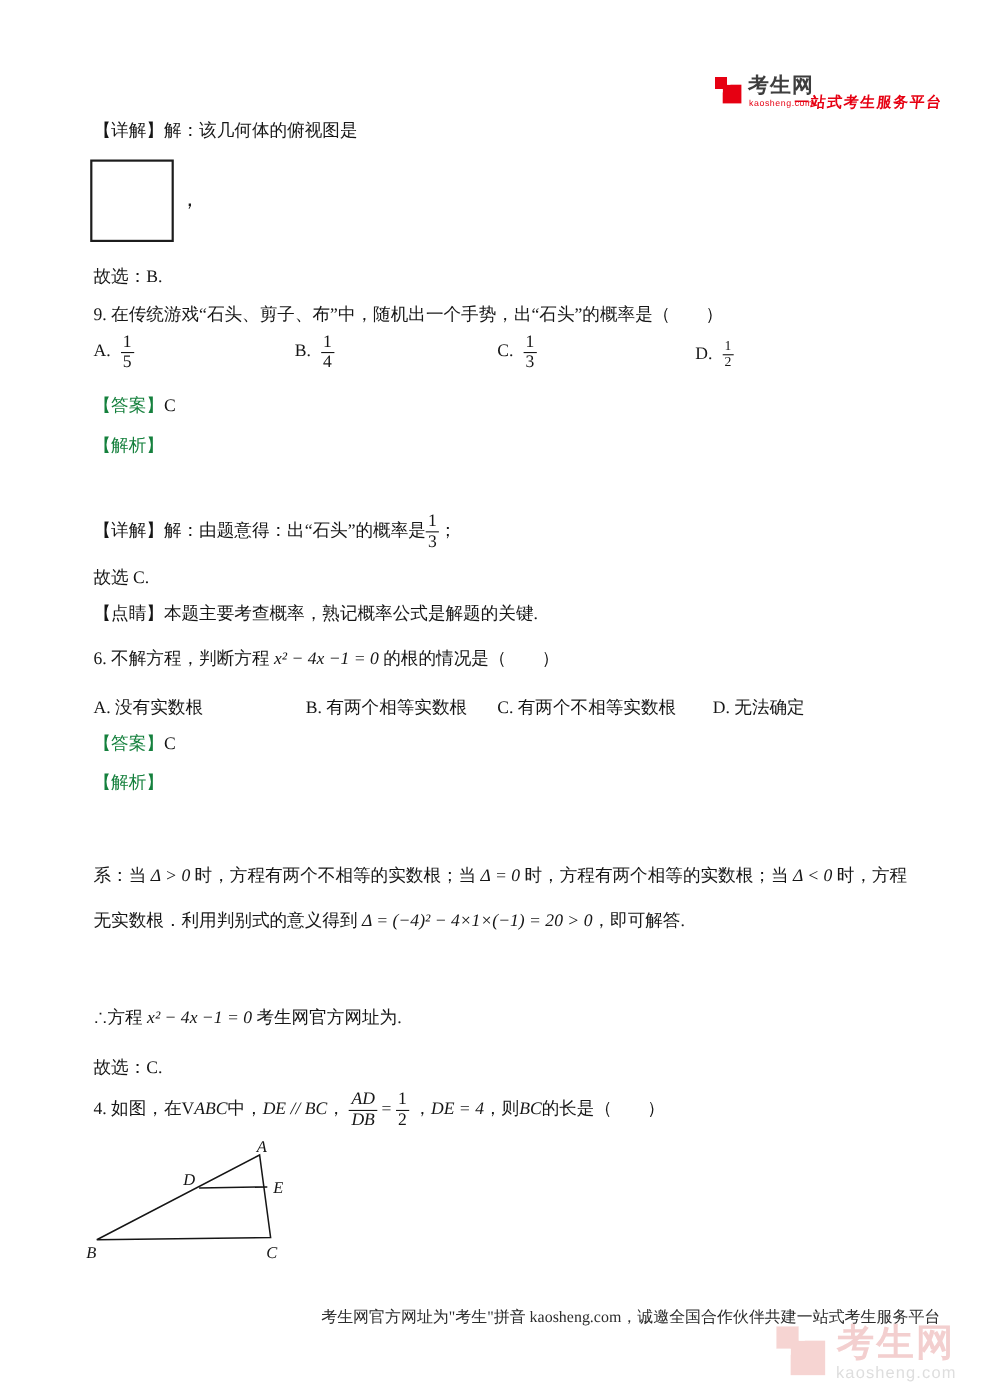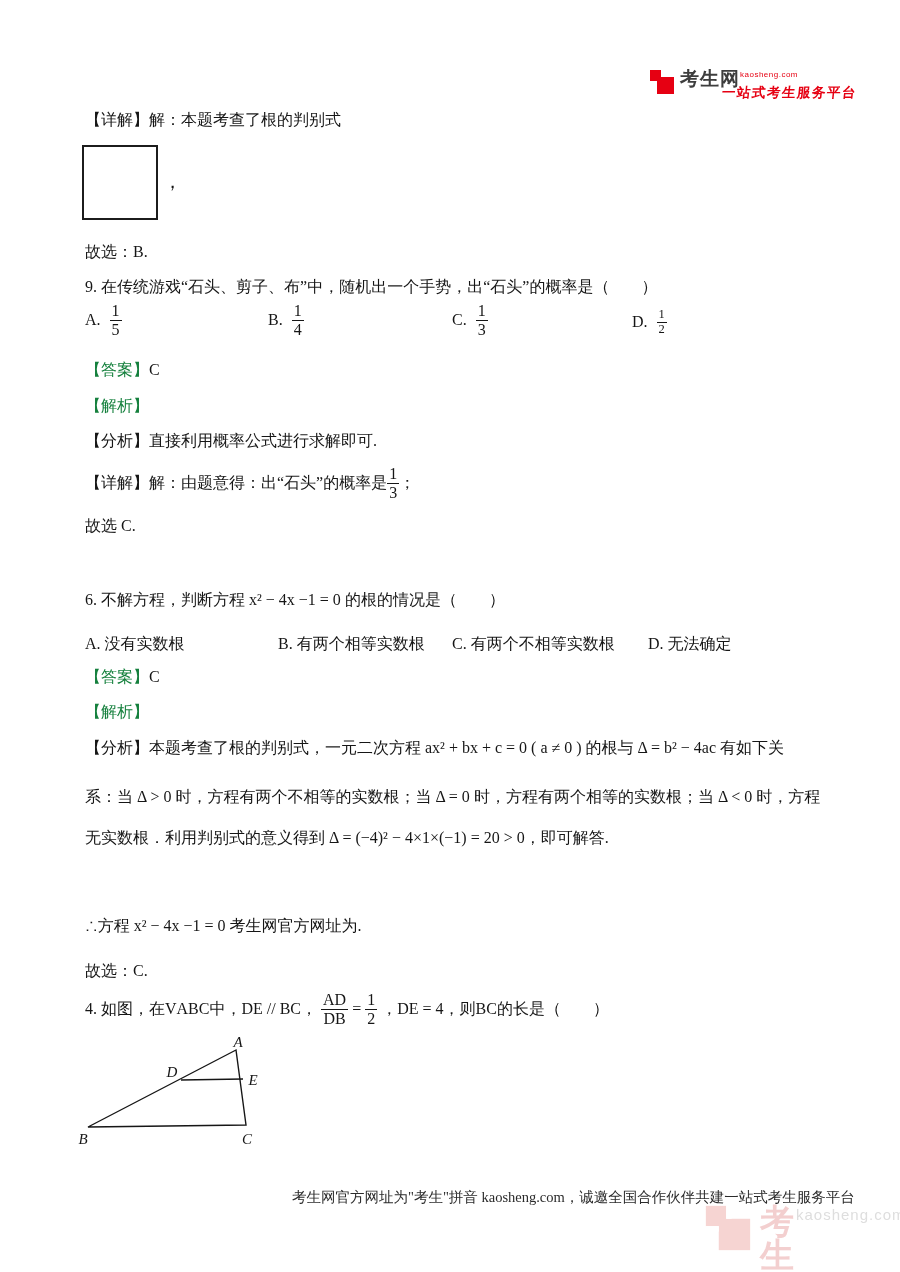--- a/index.html
+++ b/index.html
@@ -1,31 +1,31 @@
 <!DOCTYPE html>
 <html><head>
 <meta charset="utf-8">
 <style>
   html,body{margin:0;padding:0;background:#fff;}
   .page{position:relative;width:900px;height:1272px;background:#ffffff;overflow:hidden;
         font-family:"Liberation Serif","DejaVu Serif",serif;color:#161616;}
   .line{position:absolute;font-size:16px;line-height:1.3;white-space:nowrap;}
   .blue{color:#15803d;}
-  .m{font-family:"Liberation Serif","DejaVu Serif",serif;}
+  .m{font-style:italic;font-family:"Liberation Serif","DejaVu Serif",serif;}
   .flexline{display:flex;align-items:center;}
   .frac{display:inline-flex;flex-direction:column;align-items:center;line-height:1.1;
         vertical-align:middle;text-align:center;font-size:16px;}
   .frac .den{border-top:1px solid #161616;padding:0 2px;}
   .frac .num{padding:0 2px;}
   .frac.small{font-size:12.5px;}
-  .frac.mfrac{}
+  .frac.mfrac{font-style:italic;}
   .opt{position:absolute;display:flex;align-items:center;gap:9px;font-size:16px;}
   
   .logo{position:absolute;left:649px;top:69px;display:flex;align-items:flex-start;gap:5px;}
-  .brandcol{display:flex;flex-direction:row;line-height:1;}
+  .brandcol{display:flex;flex-direction:column;line-height:1;align-items:center;}
   .brand{font-family:"Liberation Sans","DejaVu Sans",sans-serif;font-weight:bold;
          font-size:19px;color:#3d3d3d;letter-spacing:1px;}
   .branddomain{font-family:"Liberation Sans","DejaVu Sans",sans-serif;font-size:8px;
          color:#e60012;margin-top:2px;letter-spacing:.5px;}
   .slogan{position:absolute;left:722px;top:84px;color:#e60012;font-size:13.5px;font-weight:bold;
          font-family:"Liberation Sans","DejaVu Sans",sans-serif;letter-spacing:1.5px;
          transform:skewX(-6deg);}
   
   .topview-square{position:absolute;left:82px;top:145px;width:72px;height:71px;border:2px solid #1c1c1c;}
   .sq-comma{position:absolute;left:163px;top:170px;font-size:19px;}
@@ -56,21 +56,21 @@
         <rect x="1" y="12" width="7" height="3" fill="#ffffff"></rect>
       </svg>
     </span>
     <span class="brandcol">
       <span class="brand">考生网</span>
       <span class="branddomain">kaosheng.com</span>
     </span>
   </div>
   <div class="slogan">一站式考生服务平台</div>
 
-  <div class="line" style="left:85px;top:110px">【详解】解：本题考查了根的判别式</div>
+  <div class="line" style="left:85px;top:110px">【详解】解：该几何体的俯视图是</div>
   <div class="topview-square"></div>
   <div class="sq-comma line">，</div>
   <div class="line" style="left:85px;top:242px">故选：B.</div>
 
   <div class="line" style="left:85px;top:277px">9. 在传统游戏“石头、剪子、布”中，随机出一个手势，出“石头”的概率是（　　）</div>
 
   <div class="opt" style="left:85px;top:302px">
     <span>A.</span>
     <span class="frac">
       <span class="num">1</span>
@@ -96,49 +96,46 @@
     <span class="frac small">
       <span class="num">1</span>
       <span class="den">2</span>
     </span>
   </div>
 
   <div class="line" style="left:85px;top:360px">
     <span class="blue">【答案】</span><span>C</span>
   </div>
   <div class="line blue" style="left:85px;top:396px">【解析】</div>
-  <div class="line" style="left:85px;top:431px">【分析】直接利用概率公式进行求解即可.</div>
 
   <div class="line flexline" style="left:85px;top:460px;height:46px">
     <span>【详解】解：由题意得：出“石头”的概率是</span>
     <span class="frac">
       <span class="num">1</span>
       <span class="den">3</span>
     </span>
     <span>；</span>
   </div>
 
   <div class="line" style="left:85px;top:516px">故选 C.</div>
+  <div class="line" style="left:85px;top:549px">【点睛】本题主要考查概率，熟记概率公式是解题的关键.</div>
 
   <div class="line" style="left:85px;top:590px">
     <span>6. 不解方程，判断方程 </span><span class="m">x² − 4x −1 = 0</span><span> 的根的情况是（　　）</span>
   </div>
   <div class="line" style="left:85px;top:634px">A. 没有实数根</div>
   <div class="line" style="left:278px;top:634px">B. 有两个相等实数根</div>
   <div class="line" style="left:452px;top:634px">C. 有两个不相等实数根</div>
   <div class="line" style="left:648px;top:634px">D. 无法确定</div>
 
   <div class="line" style="left:85px;top:667px">
     <span class="blue">【答案】</span><span>C</span>
   </div>
   <div class="line blue" style="left:85px;top:702px">【解析】</div>
 
-  <div class="line" style="left:85px;top:738px">
-    <span>【分析】本题考查了根的判别式，一元二次方程 </span><span class="m">ax² + bx + c = 0 ( a ≠ 0 )</span><span> 的根与 </span><span class="m">Δ = b² − 4ac</span><span> 有如下关</span>
-  </div>
   <div class="line" style="left:85px;top:787px">
     <span>系：当 </span><span class="m">Δ &gt; 0</span><span> 时，方程有两个不相等的实数根；当 </span><span class="m">Δ = 0</span><span> 时，方程有两个相等的实数根；当 </span><span class="m">Δ &lt; 0</span><span> 时，方程</span>
   </div>
   <div class="line" style="left:85px;top:828px">
     <span>无实数根．利用判别式的意义得到 </span><span class="m">Δ = (−4)² − 4×1×(−1) = 20 &gt; 0</span><span>，即可解答.</span>
   </div>
   <div class="line" style="left:85px;top:916px">
     <span>∴方程 </span><span class="m">x² − 4x −1 = 0</span><span> 考生网官方网址为.</span>
   </div>
   <div class="line" style="left:85px;top:961px">故选：C.</div>

